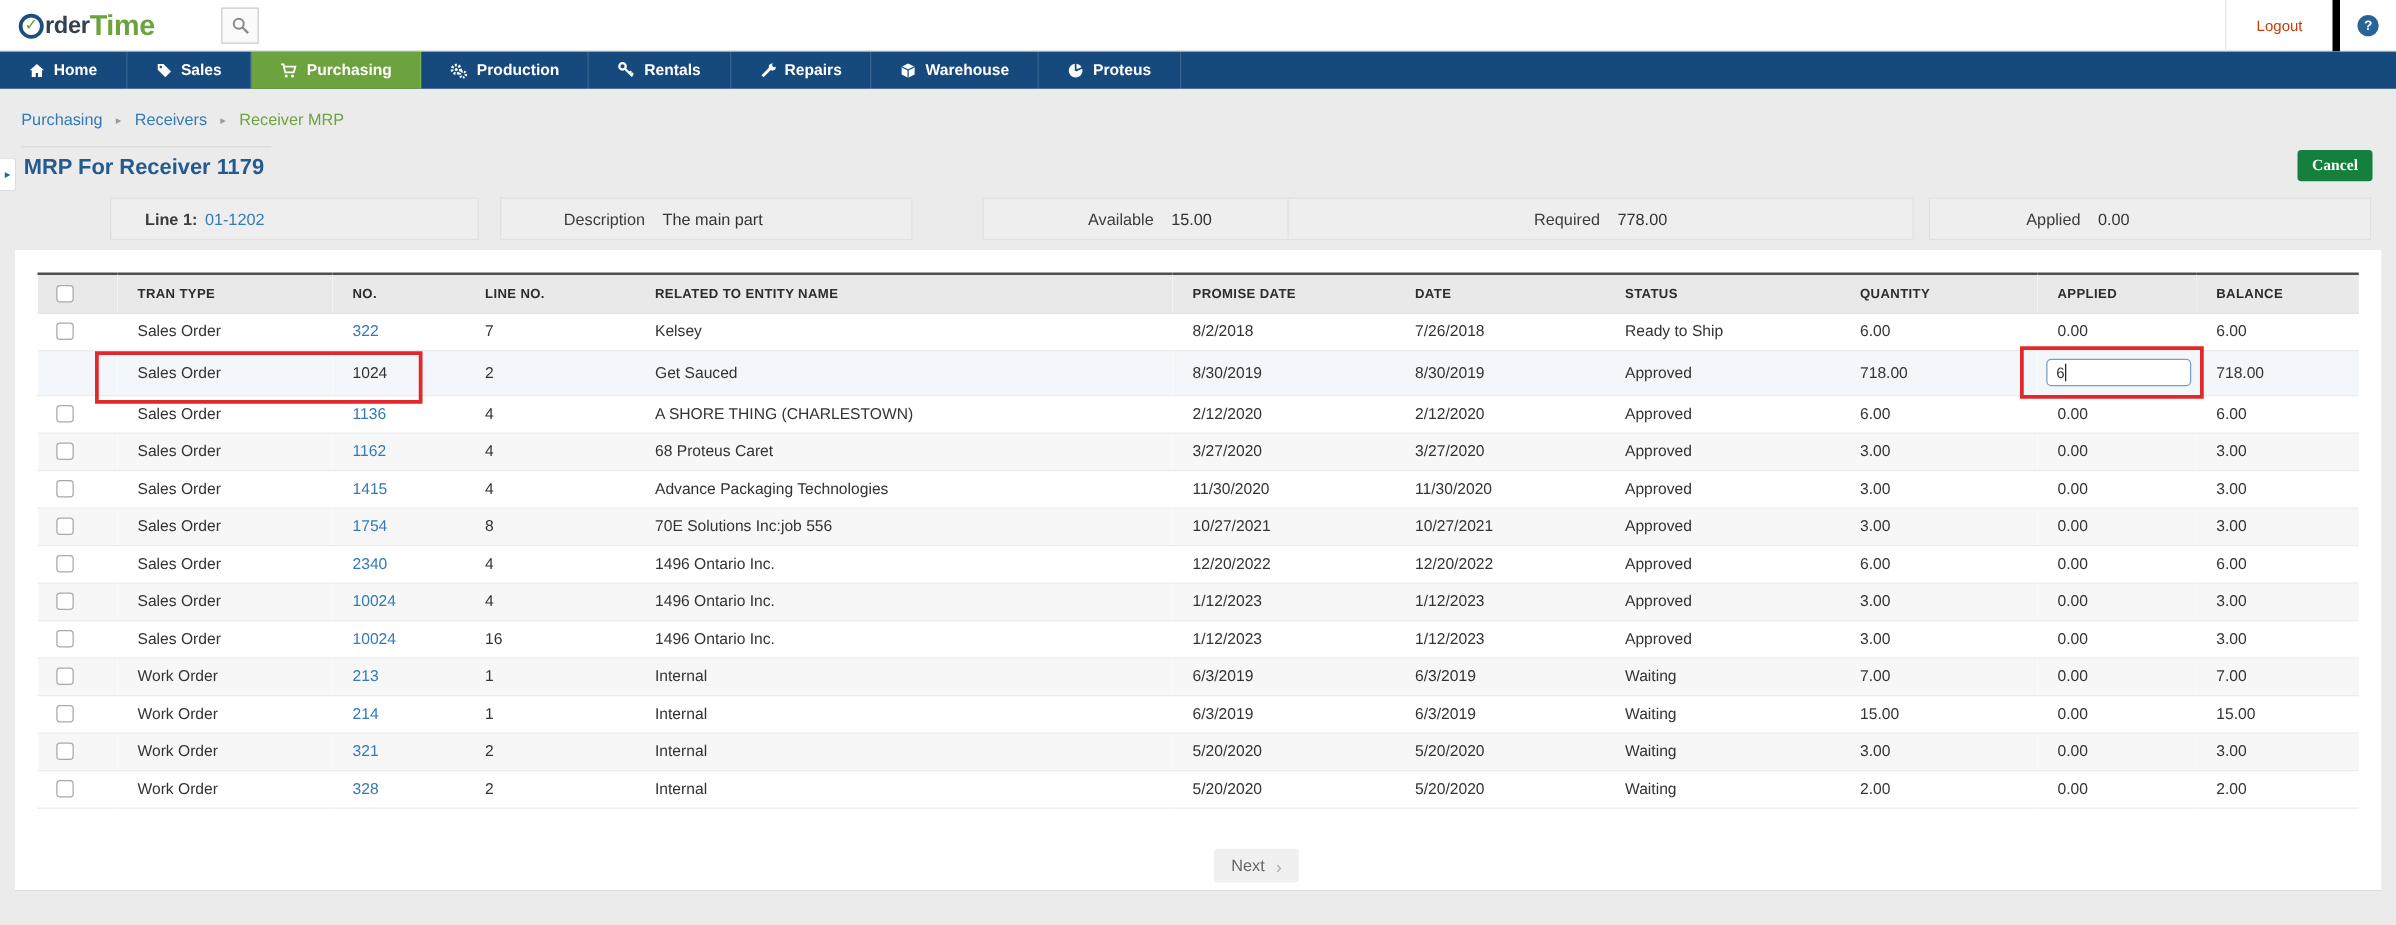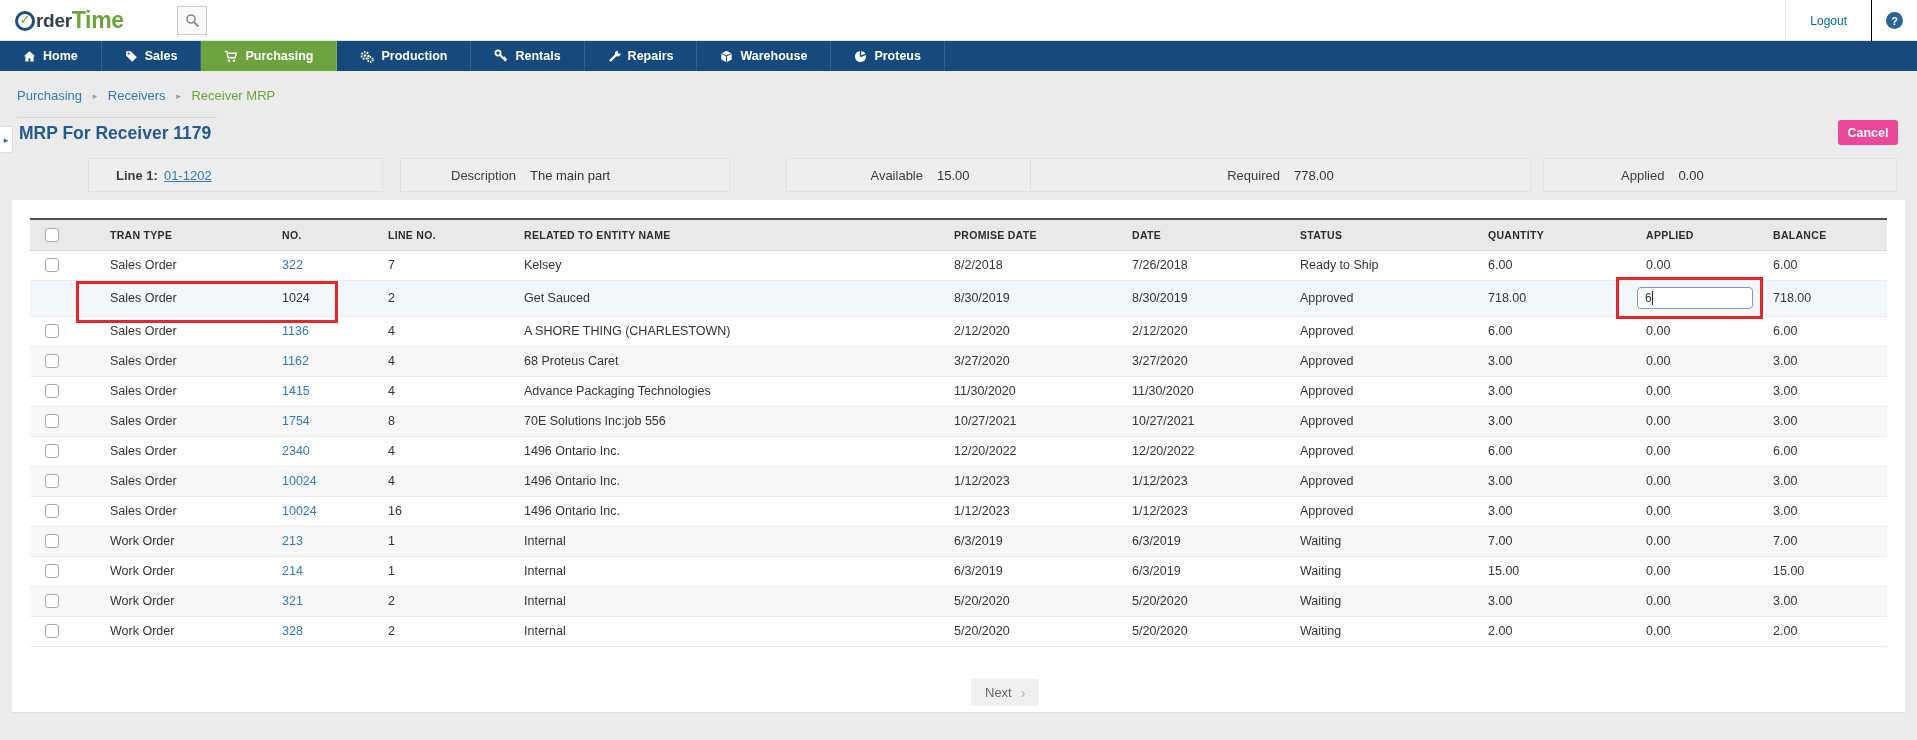--- a/index.html
+++ b/index.html
@@ -16,43 +16,43 @@
   .logo-circle { width:20px; height:20px; border:3px solid #1d4e7e; border-radius:50%; display:inline-flex; align-items:center; justify-content:center; margin-right:1px; }
   .logo-check { color:#6da33e; font-weight:bold; font-size:13px; line-height:1; margin-top:-2px; }
   .logo-text-dark { font-size:19px; font-weight:bold; color:#33404f; letter-spacing:-0.3px; }
   .logo-text-green { font-size:23px; font-weight:bold; color:#6da33e; letter-spacing:-0.3px; }
   .searchbox { position:absolute; left:177px; top:6px; height:29px; display:flex; }
   .searchbox input { width:238px; height:29px; border:1px solid #ccc; border-right:none; padding:0 10px; font-size:13px; color:#333; outline:none; font-family:inherit; }
   .searchbox input::placeholder { color:#8a8a8a; }
   .search-btn { width:30px; height:29px; border:1px solid #ccc; background:#fafafa; display:flex; align-items:center; justify-content:center; cursor:pointer; }
   .tb-right { position:absolute; right:0; top:0; height:41px; display:flex; align-items:stretch; }
   .tb-account { display:flex; align-items:center; gap:8px; padding:0 24px; color:#2a6496; font-size:15px; cursor:pointer; }
-  .tb-logout { display:flex; align-items:center; padding:0 24px; border-left:1px solid #e7e7e7; border-right:1px solid #000000; color:#0369a1; font-size:12px; cursor:pointer; }
+  .tb-logout { display:flex; align-items:center; padding:0 24px; border-left:1px solid #e7e7e7; border-right:6px solid #000000; color:#c2410c; font-size:12px; cursor:pointer; }
   .tb-help { display:flex; align-items:center; padding:0 14px; }
   .help-circle { width:17px; height:17px; border-radius:50%; background:#2a6496; color:#fff; font-size:11px; font-weight:bold; display:flex; align-items:center; justify-content:center; }
   
   .navbar { position:absolute; left:0; top:41px; width:1917px; height:30px; background:#174a7c; display:flex; z-index:9; }
   .nav-item { display:flex; align-items:center; gap:7px; padding:4px 23px; color:#fff; font-size:12.5px; font-weight:bold; border-right:1px solid rgba(255,255,255,0.14); cursor:pointer; }
   .nav-item.active { background:#6da33e; }
   .nav-item svg { display:block; }
   
   .breadcrumb { position:absolute; left:17px; top:88px; font-size:13px; }
   .bc-link { color:#337ab7; cursor:pointer; }
   .bc-current { color:#6da33e; }
   .bc-sep { color:#9a9a9a; font-size:9px; margin:0 7px; vertical-align:1px; }
   .bc-divider { position:absolute; left:17px; top:117px; width:200px; height:1px; background:#d8d8d8; }
   .collapse-tab { position:absolute; left:0; top:126px; width:13px; height:27px; background:#fff; border:1px solid #ddd; border-left:none; border-radius:0 3px 3px 0; display:flex; align-items:center; justify-content:center; color:#2a6496; font-size:9px; cursor:pointer; }
   .page-title { position:absolute; left:19px; top:123px; font-size:17.5px; font-weight:bold; color:#255a8e; }
-  .cancel-btn { position:absolute; left:1838px; top:120px; width:60px; height:25px; background:#ec4899; color:#fff; font-size:12.5px; font-weight:bold; border:none; border-radius:3px; display:flex; align-items:center; justify-content:center; cursor:pointer; font-family:Liberation Sans, sans-serif; }
+  .cancel-btn { position:absolute; left:1838px; top:120px; width:60px; height:25px; background:#15803d; color:#fff; font-size:12.5px; font-weight:bold; border:none; border-radius:3px; display:flex; align-items:center; justify-content:center; cursor:pointer; font-family:Liberation Serif, serif; }
   
   .info-cell { position:absolute; top:158px; height:34px; border:1px solid #e0e0e0; background:#eeeeee; display:flex; align-items:center; font-size:13px; }
   .info-label { color:#3c3c3c; margin-right:14px; }
   .info-label.bold { font-weight:bold; margin-right:6px; }
   .info-value { color:#333; }
-  .info-value.link { color:#337ab7; cursor:pointer;text-decoration:underline; }
+  .info-value.link { color:#337ab7; cursor:pointer; }
   #info-line      { left:88px;   width:295px; padding-left:27px; }
   #info-desc      { left:400px;  width:330px; padding-left:50px; }
   #info-available { left:786px;  width:268px; justify-content:center; }
   #info-required  { left:1030px; width:501px; justify-content:center; }
   #info-applied   { left:1543px; width:354px; padding-left:77px; }
   
   .card { position:absolute; left:12px; top:200px; width:1893px; height:513px; background:#fff; border-bottom:1px solid #dcdcdc; }
   table.mrp { position:absolute; left:18px; top:18px; width:1857px; border-collapse:collapse; table-layout:fixed; border-top:2px solid #4f4f4f; }
   table.mrp th { background:#e9e9e9; height:31px; font-size:10.5px; font-weight:bold; color:#2d2d2d; text-align:left; padding:0 0 0 16px; letter-spacing:0.3px; border-bottom:1px solid #d9d9d9; white-space:nowrap; overflow:hidden; }
   table.mrp td { height:30px; font-size:12.5px; color:#333; padding:0 0 0 16px; border-bottom:1px solid #ececec; white-space:nowrap; overflow:hidden; }

